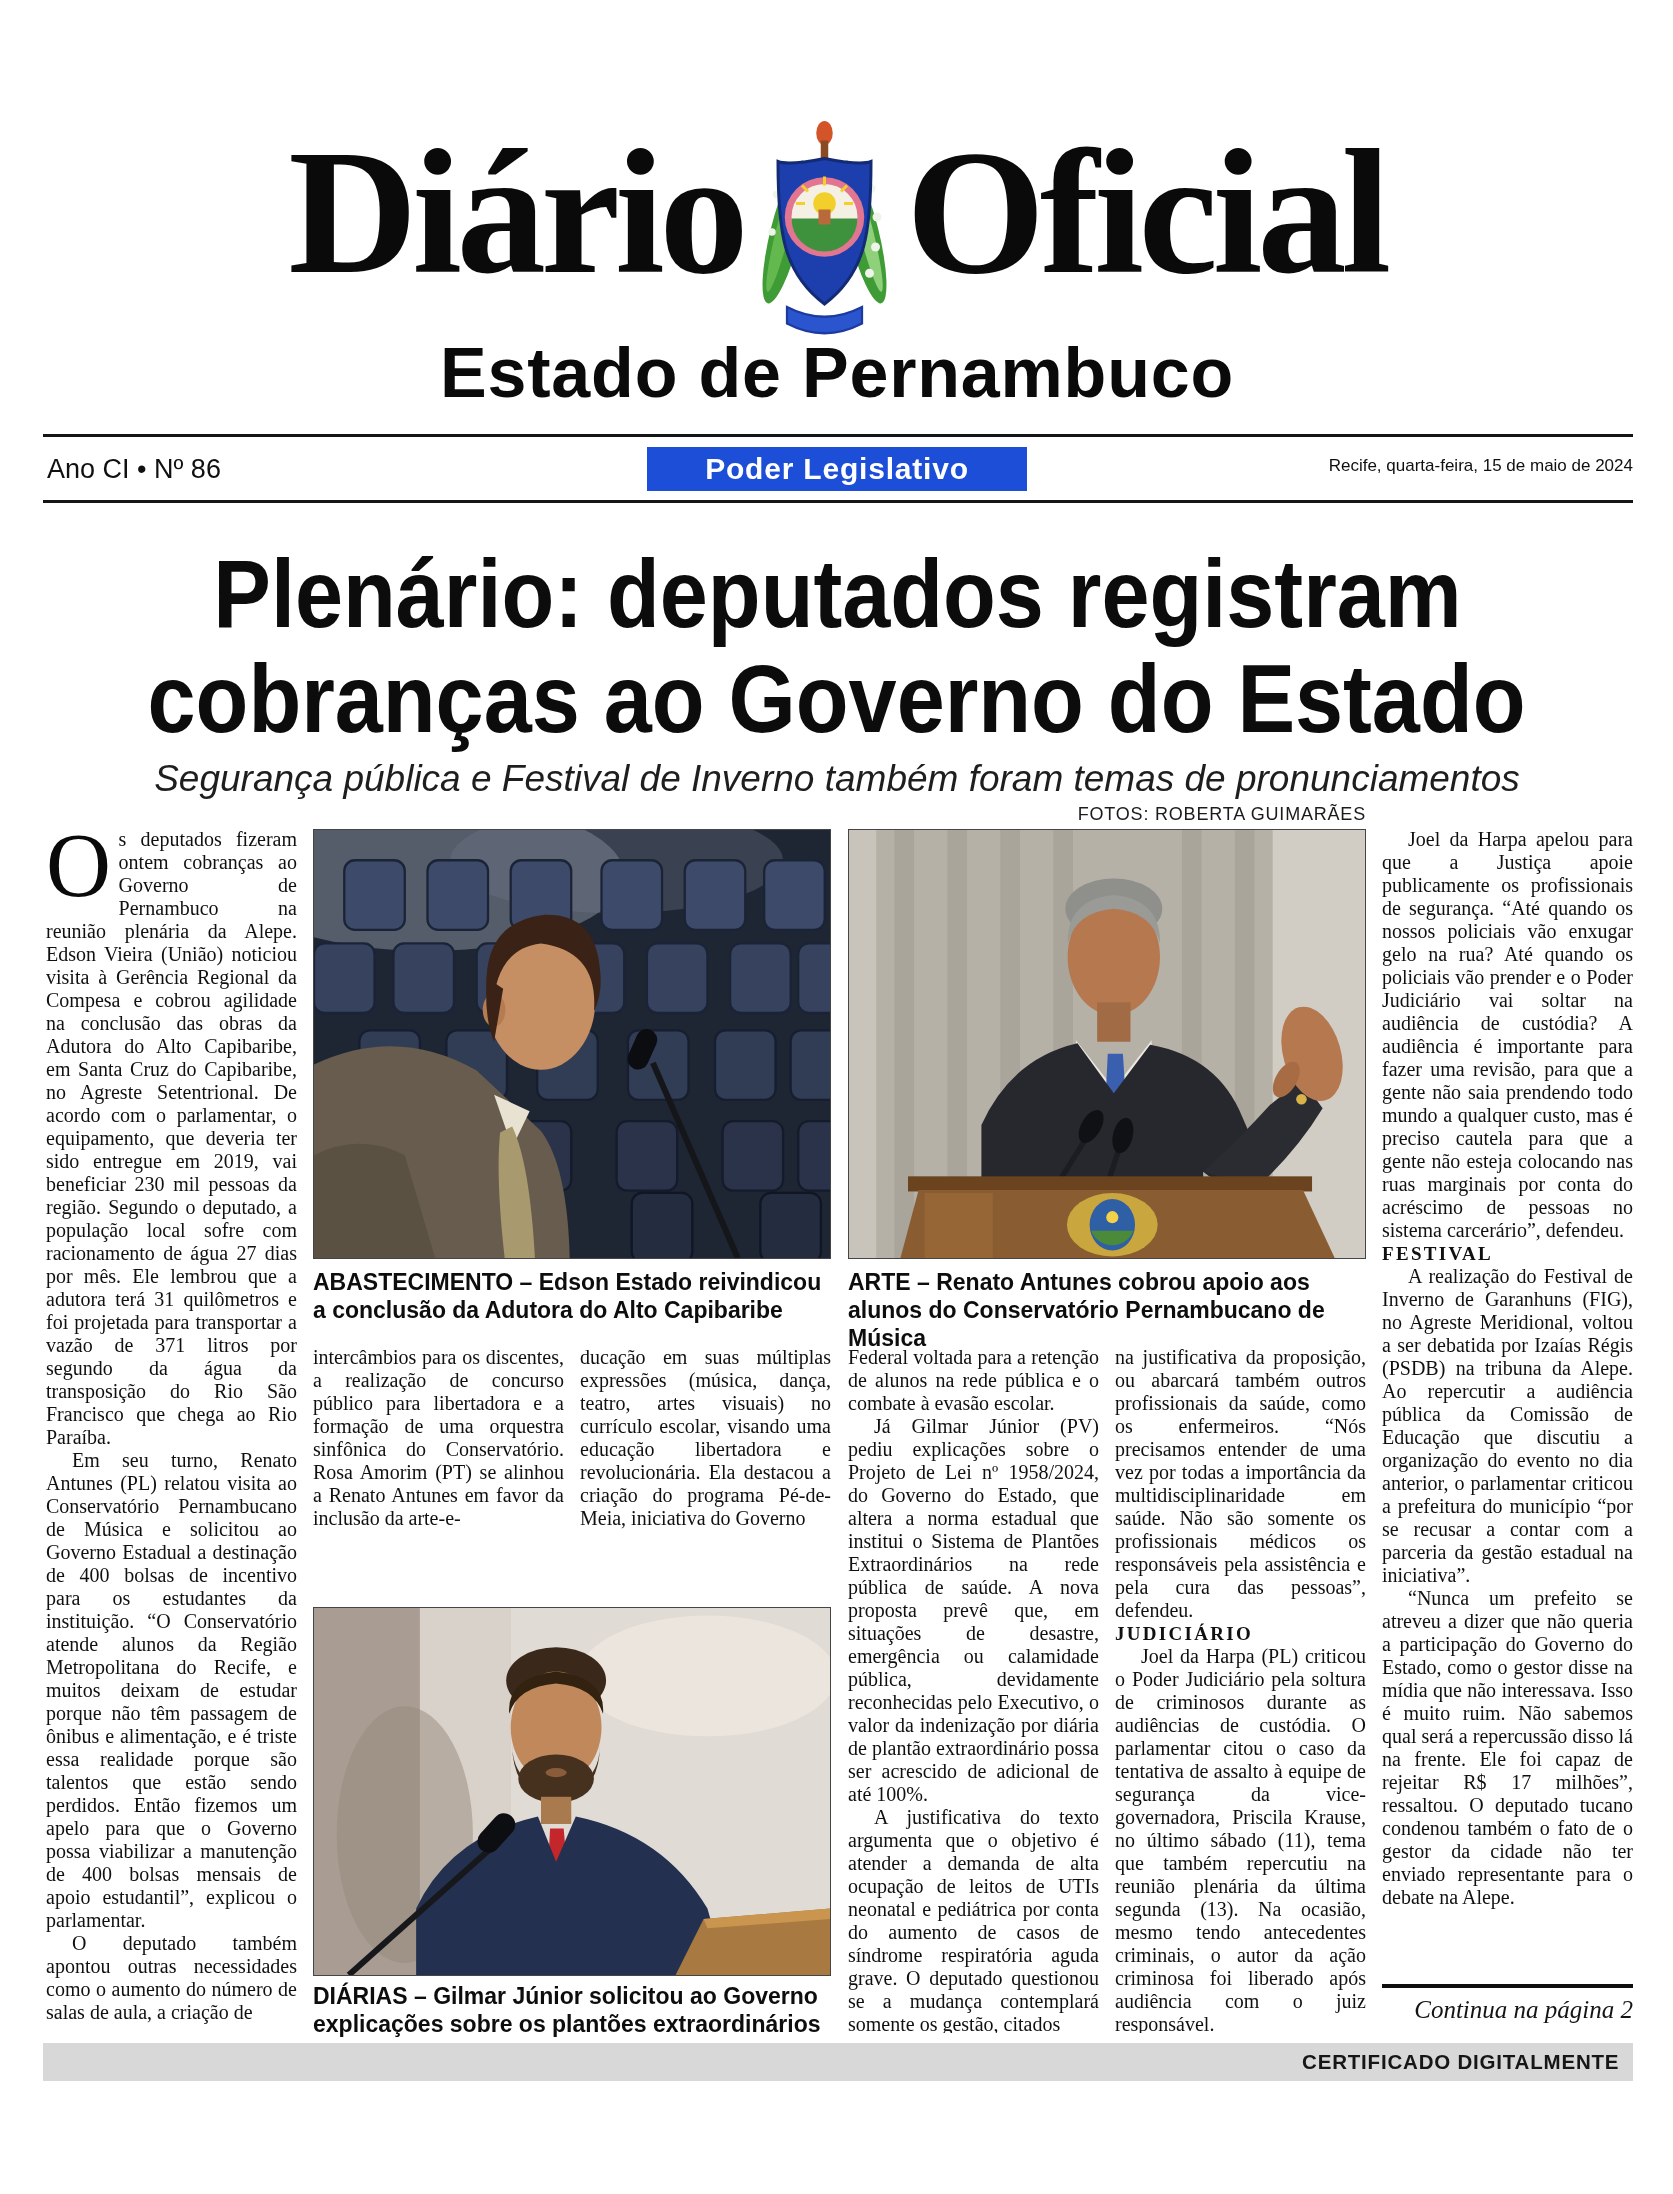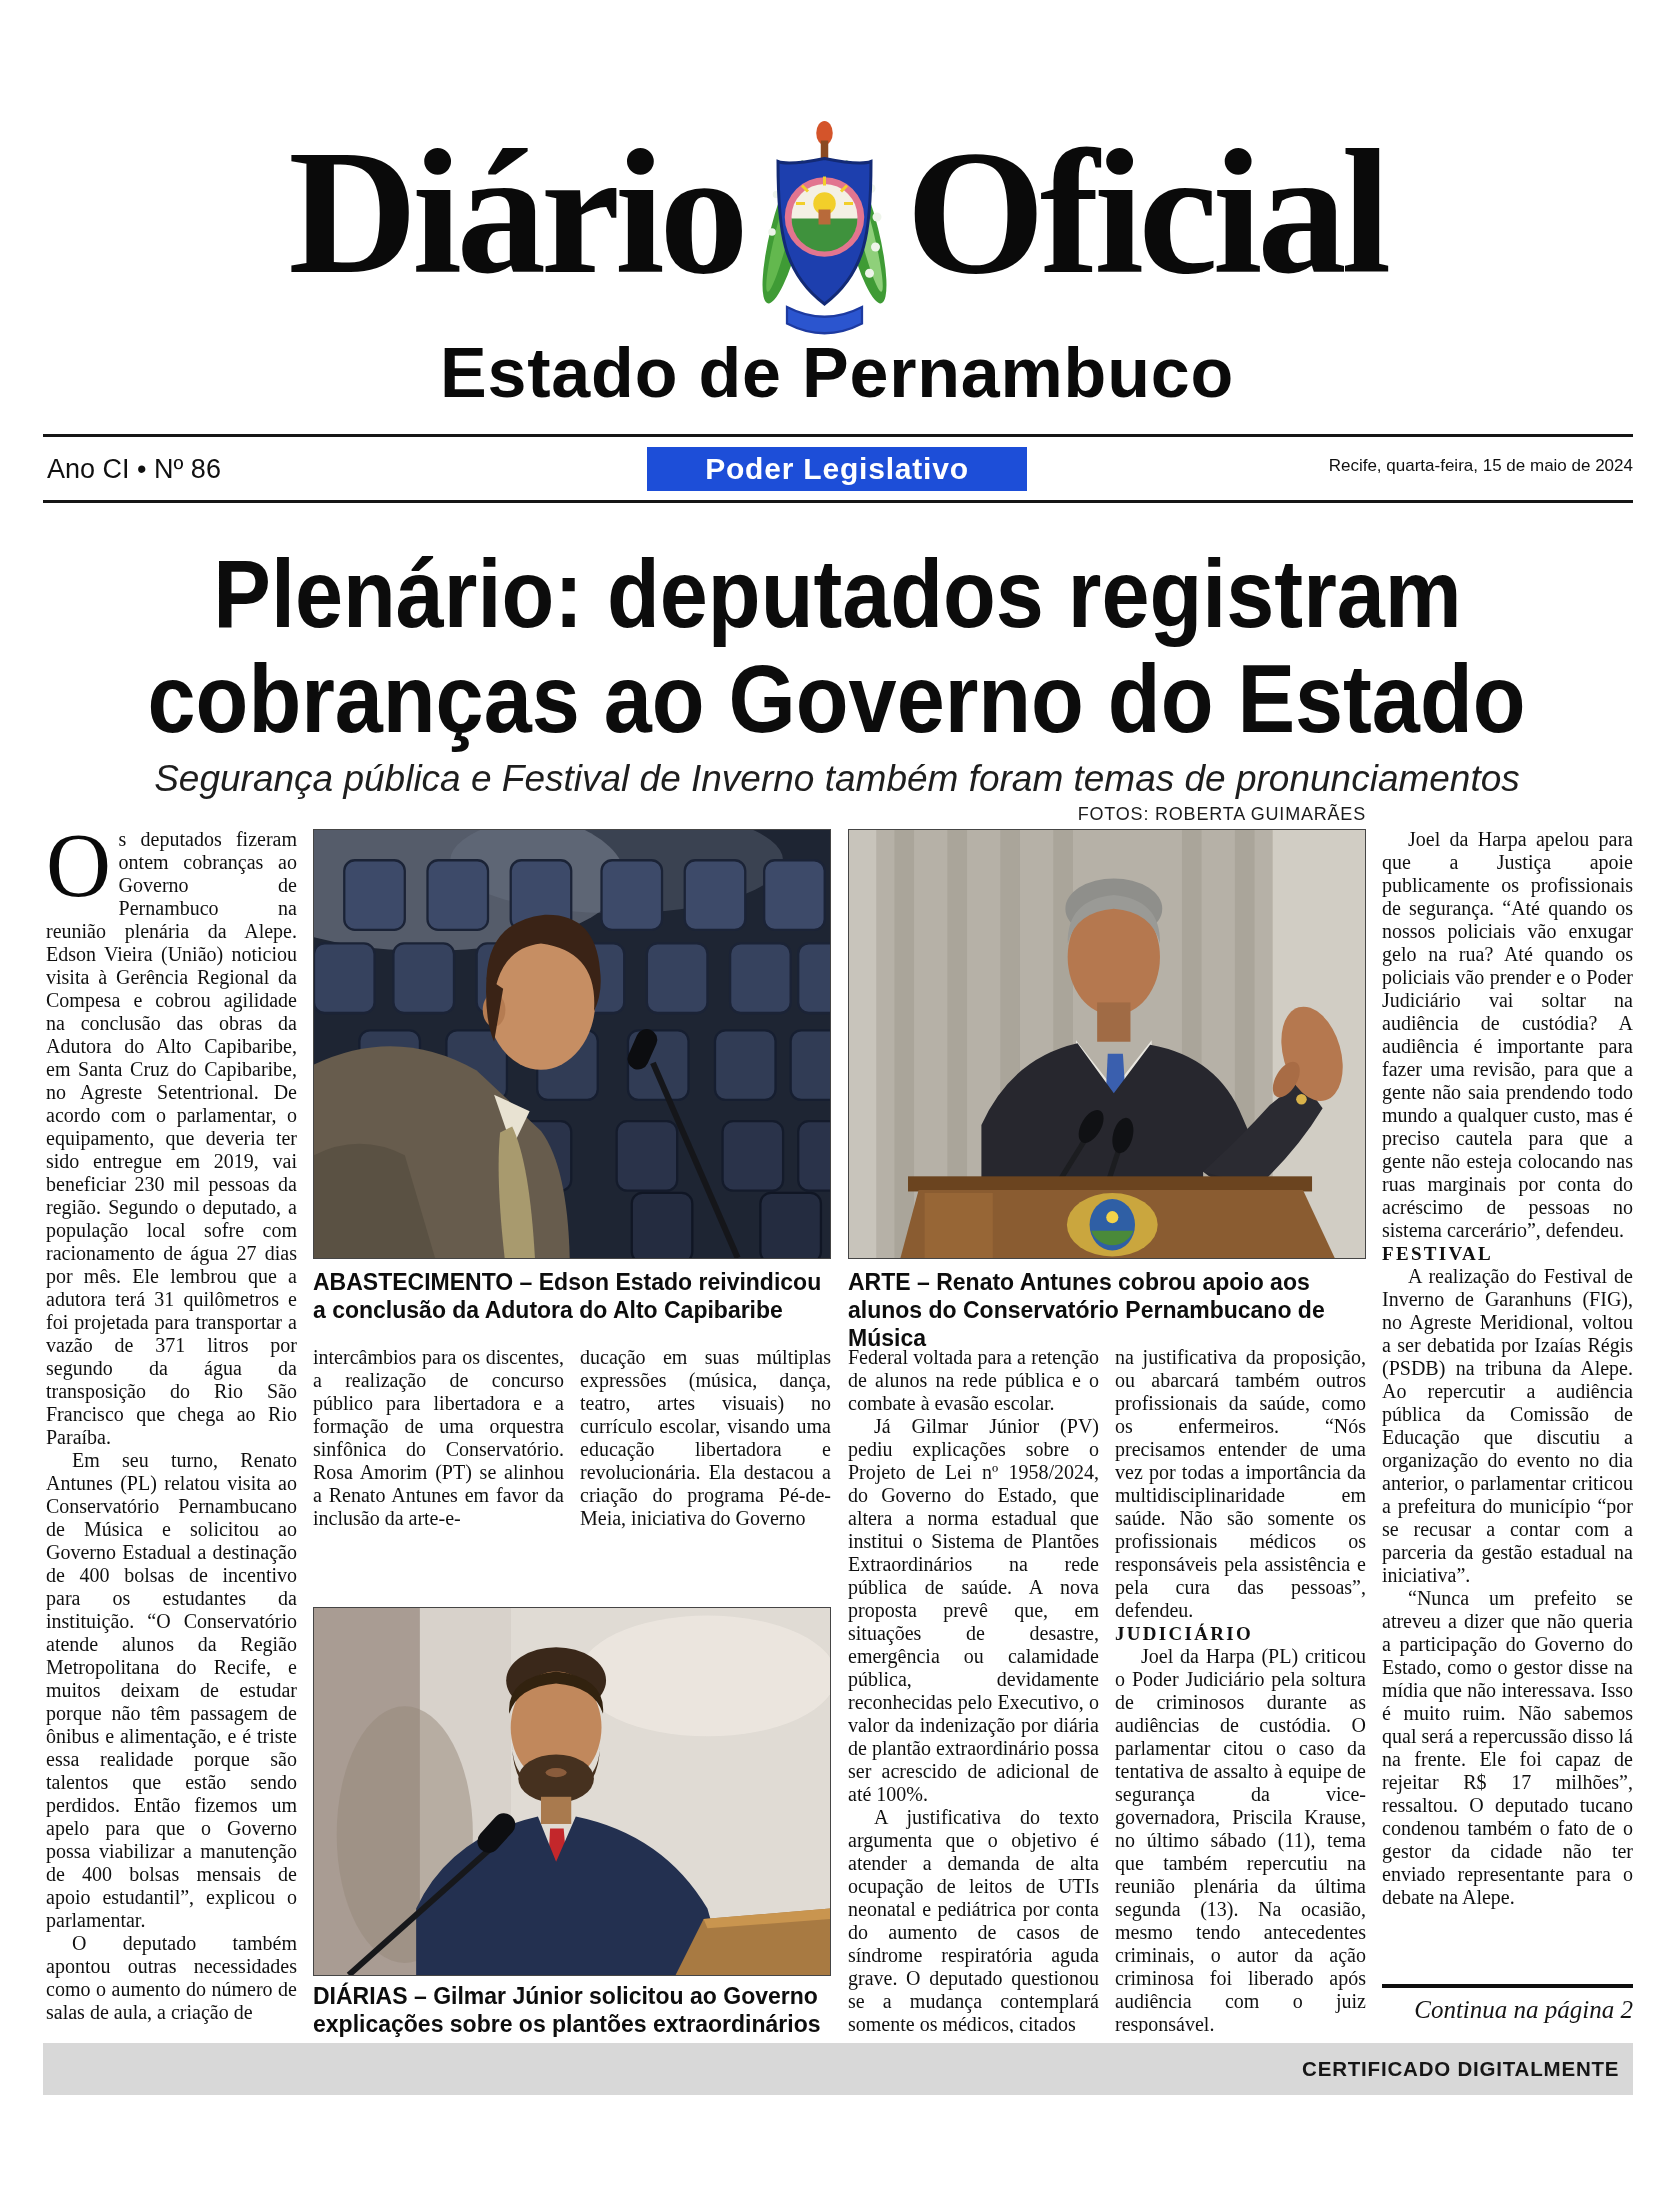--- a/index.html
+++ b/index.html
@@ -60,21 +60,21 @@
   .col5{left:1115px;top:1346px;height:687px;}
   .col6{left:1382px;top:828px;height:1151px;}
   .dropcap{float:left;font-size:90px;line-height:70px;padding:3px 7.6px 0 0;color:#0a0a0a;}
   .sec-head{font-weight:bold;font-size:19px;letter-spacing:2.3px;margin:18px 0 6px 0;
     text-align:left;text-indent:0;}
   .end-rule{position:absolute;left:1382px;top:1984px;width:251px;height:3.8px;background:#0e0e0e;}
   .continua{position:absolute;left:1382px;top:1996px;width:251px;text-align:right;
     font-family:"Liberation Serif",serif;font-style:italic;font-size:25px;color:#141414;}
 
   
-  .foot-bar{position:absolute;left:43px;top:2043px;width:1590px;height:52px;background:#d8d8d8;
+  .foot-bar{position:absolute;left:43px;top:2043px;width:1590px;height:38px;background:#d8d8d8;
     display:flex;align-items:center;justify-content:flex-end;padding-right:13.7px;box-sizing:border-box;}
   .foot-bar span{font-family:"Liberation Sans",sans-serif;font-weight:bold;font-size:20.5px;
     letter-spacing:0.8px;color:#161616;}
 </style>
 </head>
 <body>
 
 <div class="page">
 
   <div class="mast-row">
@@ -258,21 +258,21 @@
       <rect x="226" y="268" width="30" height="60" rx="15" fill="#0d0e11" transform="rotate(42 241 298)"></rect>
       <path d="M478,486 L515,412 L682,398 L682,486 Z" fill="#a87a42"></path>
       <path d="M515,412 L682,398 L682,412 L520,424 Z" fill="#c9954f"></path>
     </svg>
   </div>
   <div class="caption c3">DIÁRIAS – Gilmar Júnior solicitou ao Governo explicações sobre os plantões extraordinários</div>
 
   <div class="col col4">
     <p>Federal voltada para a retenção de alunos na rede pública e o combate à evasão escolar.</p>
     <p class="ind">Já Gilmar Júnior (PV) pediu explicações sobre o Projeto de Lei nº 1958/2024, do Governo do Estado, que altera a norma estadual que institui o Sistema de Plantões Extraordinários na rede pública de saúde. A nova proposta prevê que, em situações de desastre, emergência ou calamidade pública, devidamente reconhecidas pelo Executivo, o valor da indenização por diária de plantão extraordinário possa ser acrescido de adicional de até 100%.</p>
-    <p class="ind">A justificativa do texto argumenta que o objetivo é atender a demanda de alta ocupação de leitos de UTIs neonatal e pediátrica por conta do aumento de casos de síndrome respiratória aguda grave. O deputado questionou se a mudança contemplará somente os médicos, citados</p>
+    <p class="ind">A justificativa do texto argumenta que o objetivo é atender a demanda de alta ocupação de leitos de UTIs neonatal e pediátrica por conta do aumento de casos de síndrome respiratória aguda grave. O deputado questionou se a mudança contemplará somente os gestão, citados</p>
   </div>
 
   <div class="col col5">
     <p>na justificativa da proposição, ou abarcará também outros profissionais da saúde, como os enfermeiros. “Nós precisamos entender de uma vez por todas a importância da multidisciplinaridade em saúde. Não são somente os profissionais médicos os responsáveis pela assistência e pela cura das pessoas”, defendeu.</p>
     <p class="sec-head">JUDICIÁRIO</p>
     <p class="ind">Joel da Harpa (PL) criticou o Poder Judiciário pela soltura de criminosos durante as audiências de custódia. O parlamentar citou o caso da tentativa de assalto à equipe de segurança da vice-governadora, Priscila Krause, no último sábado (11), tema que também repercutiu na reunião plenária da última segunda (13). Na ocasião, mesmo tendo antecedentes criminais, o autor da ação criminosa foi liberado após audiência com o juiz responsável.</p>
   </div>
 
   <div class="col col6">
     <p class="ind">Joel da Harpa apelou para que a Justiça apoie publicamente os profissionais de segurança. “Até quando os nossos policiais vão enxugar gelo na rua? Até quando os policiais vão prender e o Poder Judiciário vai soltar na audiência de custódia? A audiência é importante para fazer uma revisão, para que a gente não saia prendendo todo mundo a qualquer custo, mas é preciso cautela para que a gente não esteja colocando nas ruas marginais por conta do acréscimo de pessoas no sistema carcerário”, defendeu.</p>

